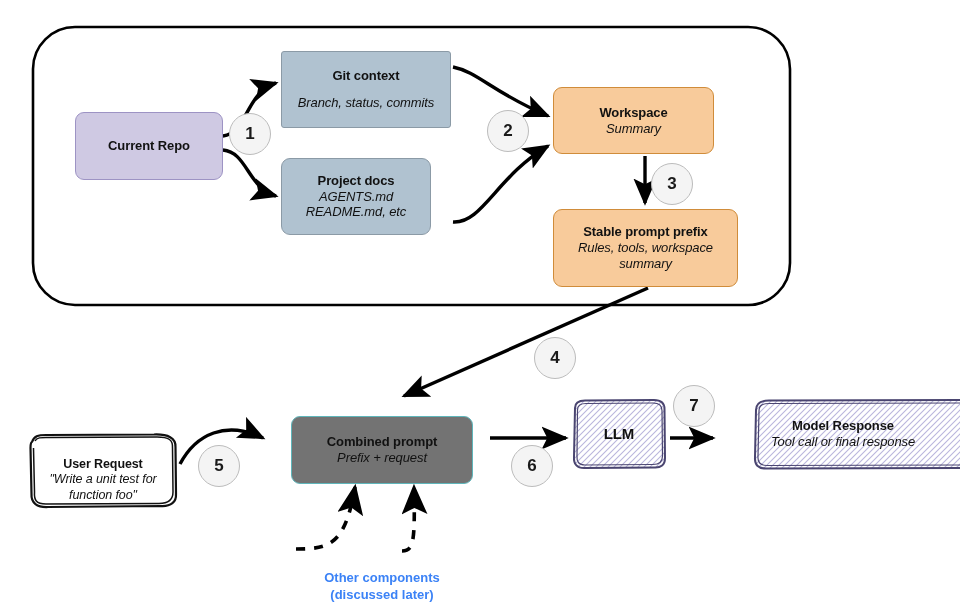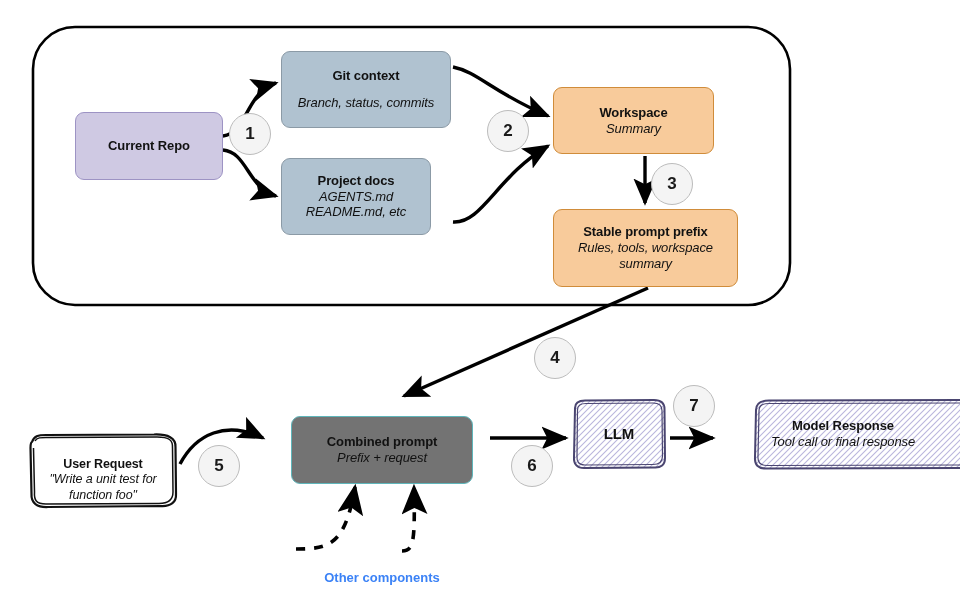--- a/index.html
+++ b/index.html
@@ -47,21 +47,21 @@
   .box-repo {
     left: 75px; top: 112px; width: 148px; height: 68px;
     background: #cfc9e3;
     border: 1.6px solid #9d93c4;
     border-radius: 9px;
   }
   .box-git {
     left: 281px; top: 51px; width: 170px; height: 77px;
     background: #b0c2d0;
     border: 1.6px solid #8b9aa6;
-    border-radius: 9px;
+    border-radius: 3px;
     text-align: right;
   }
   .box-docs {
     left: 281px; top: 158px; width: 150px; height: 77px;
     background: #b0c2d0;
     border: 1.6px solid #8b9aa6;
     border-radius: 9px;
   }
   .box-workspace {
     left: 553px; top: 87px; width: 161px; height: 67px;
@@ -370,13 +370,14 @@
 <div class="stepnum n1">1</div>
 <div class="stepnum n2">2</div>
 <div class="stepnum n3">3</div>
 <div class="stepnum n4">4</div>
 <div class="stepnum n5">5</div>
 <div class="stepnum n6">6</div>
 <div class="stepnum n7">7</div>
 
 <div class="caption cap-other">
   <div>Other components</div>
+  <div>(discussed later)</div>
 </div>
 
 </body></html>

